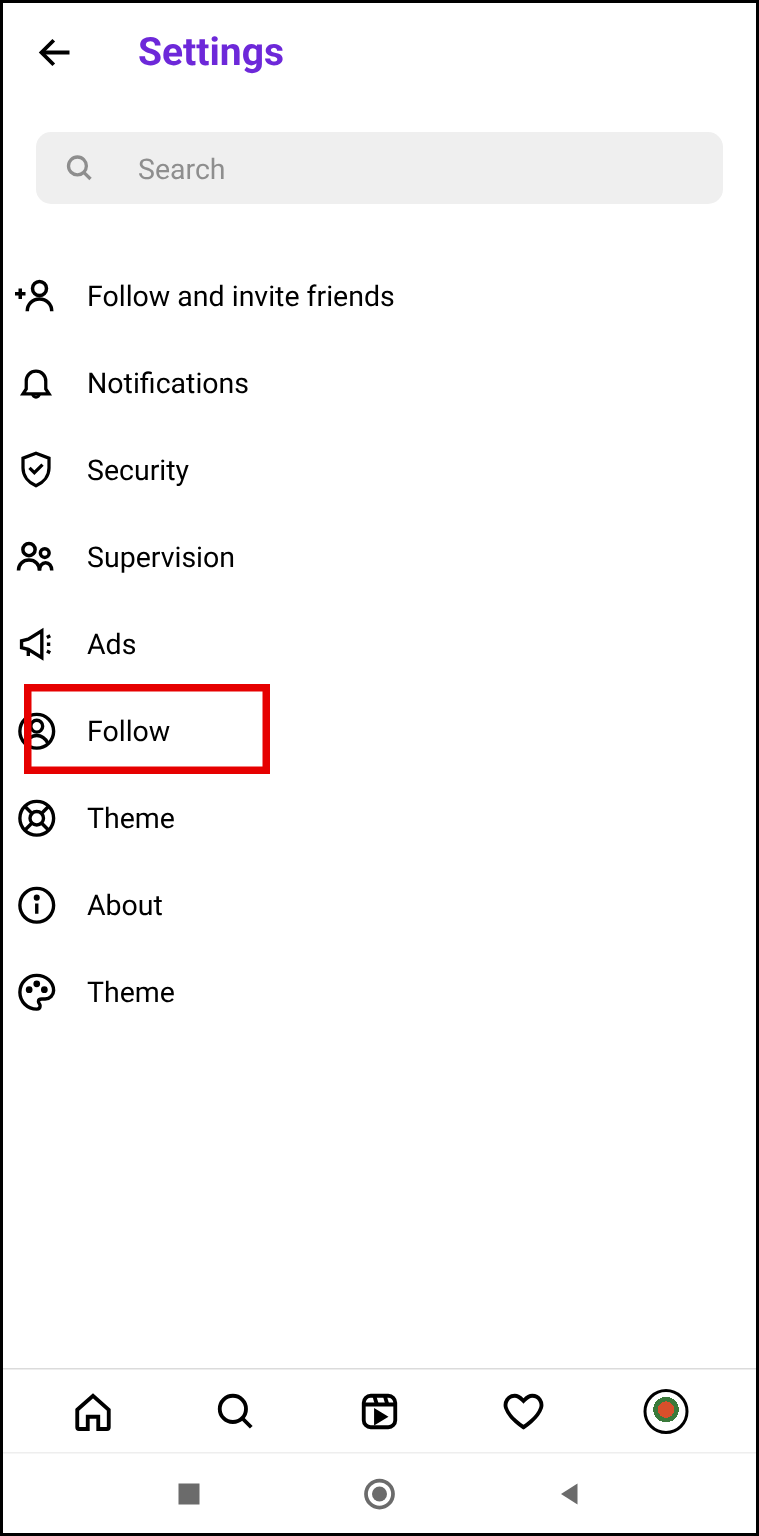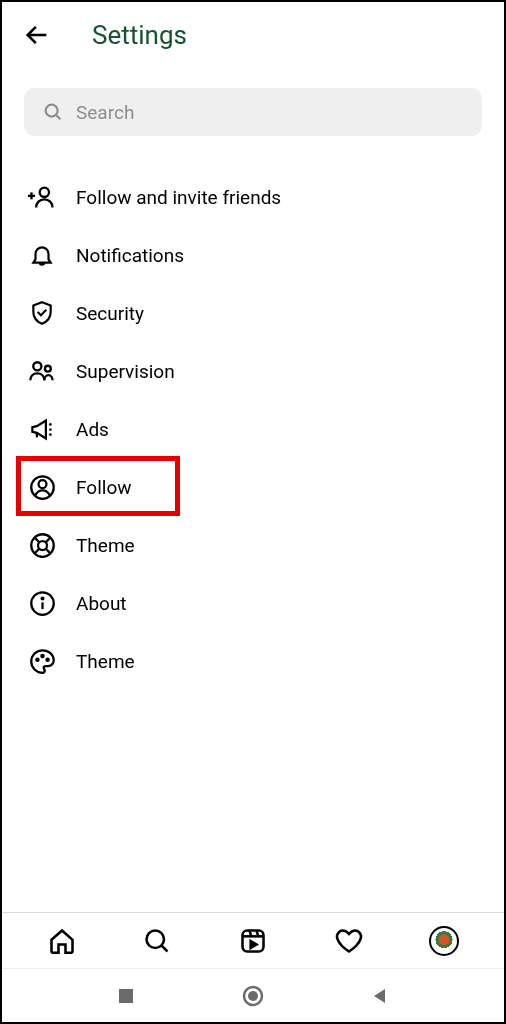--- a/index.html
+++ b/index.html
@@ -21,45 +21,45 @@
     .back-btn {
       width: 30px;
       height: 30px;
       display: flex;
       align-items: center;
       justify-content: center;
       cursor: pointer;
     }
     .title {
       font-size: 26px;
-      font-weight: 400;
-      color: #14532d;
+      font-weight: 700;
+      color: #6d28d9;
     }
     .search-bar {
       margin: 28px 22px 10px 22px;
       background: #efefef;
       border-radius: 10px;
       height: 48px;
       display: flex;
       align-items: center;
       padding: 0 18px;
-      gap: 12px;
+      gap: 28px;
       cursor: text;
     }
     .search-placeholder {
       color: #8e8e8e;
       font-size: 19px;
     }
     .menu {
       padding: 22px 0 0 0;
     }
     .menu-item {
       display: flex;
       align-items: center;
-      padding: 15px 26px;
+      padding: 15px 8px;
       gap: 20px;
       cursor: pointer;
       position: relative;
     }
     .menu-icon {
       width: 28px;
       height: 28px;
       display: flex;
       align-items: center;
       justify-content: center;

